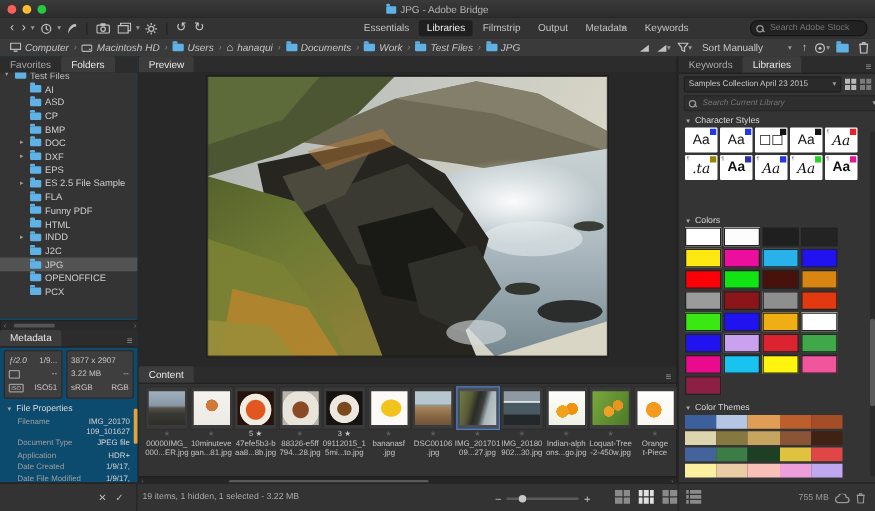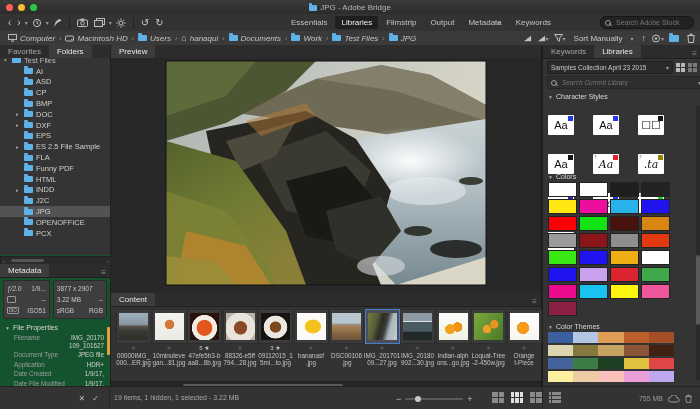--- a/index.html
+++ b/index.html
@@ -37,29 +37,29 @@
            display:flex;align-items:center;font-size:8px;color:#c4c4c4;}
   .crumb{display:flex;align-items:center;margin-left:4px;cursor:default;white-space:nowrap;font-style:italic;}
   .crumb .sep{color:#8a8a8a;margin-left:4px;font-size:7px;}
   .fico{width:9px;height:6px;background:#5fb2e5;border-radius:1px;position:relative;margin-right:3px;flex:0 0 auto;}
   .fico::before{content:"";position:absolute;top:-2px;left:0;width:4px;height:2px;background:#5fb2e5;border-radius:1px 1px 0 0;}
   .crumb svg{margin-right:3px;}
   .homeglyph{font-size:9px;color:#d8d8d8;margin-right:3px;line-height:8px;}
   #path-right{position:absolute;right:5px;top:0;height:14px;display:flex;align-items:center;gap:5px;}
   .slope{width:0;height:0;border-left:9px solid transparent;border-bottom:7px solid #c0c0c0;}
   .chev{color:#9a9a9a;font-size:6px;}
-  #sort-select{display:flex;align-items:center;gap:8px;color:#c8c8c8;font-size:8px;padding:1px 3px;}
+  #sort-select{display:flex;align-items:center;gap:20px;color:#c8c8c8;font-size:8px;padding:1px 3px;}
   .uparrow{color:#c0c0c0;font-size:9px;}
   
   .tabstrip{height:13px;background:#2c2c2c;border-bottom:1px solid #202020;display:flex;align-items:flex-end;font-size:8px;}
   .ptab{padding:2px 8px;color:#a8a8a8;cursor:default;}
   .ptab.active{background:#3c3c3c;color:#e8e8e8;border-radius:2px 2px 0 0;}
   .hamb{margin-left:auto;color:#909090;font-size:8px;padding:0 4px;}
   
-  #left{left:0;top:45px;width:110px;height:341px;background:#14532d;border-right:1px solid #202020;}
+  #left{left:0;top:45px;width:110px;height:341px;background:#0c4a6e;border-right:1px solid #202020;}
   #tree{position:absolute;left:0;top:13px;width:110px;height:197px;overflow:hidden;background:#343434;}
   .tree-row{display:flex;align-items:center;height:10.8px;padding-left:24px;font-size:7.5px;color:#cfcfcf;white-space:nowrap;}
   .tree-row.parent{padding-left:12px;margin-top:-3px;color:#b8b8b8;}
   .tree-row.selected{background:#535353;}
   .tree-row .disc{width:6px;margin-left:-8px;margin-right:2px;color:#9a9a9a;font-size:5.5px;}
   .tree-row .fico{margin-right:3px;}
   #tree-hscroll{position:absolute;left:0;top:211px;width:110px;height:7px;background:#2a2a2a;border:1px solid #222;display:flex;align-items:center;}
   #tree-hscroll .thumb{height:3px;width:70px;background:#555;border-radius:2px;margin-left:4px;}
   #tree-hscroll .ar{color:#777;font-size:6px;padding:0 2px;}
   #meta-head{position:absolute;left:0;top:219px;width:110px;}
@@ -117,21 +117,21 @@
                      display:flex;align-items:center;font-size:6.5px;color:#c8c8c8;padding:0 3px;white-space:nowrap;overflow:hidden;}
   #collection-select .chev{margin-left:auto;}
   .viewico{width:9px;height:9px;display:grid;grid-template-columns:1fr 1fr;grid-template-rows:1fr 1fr;gap:1px;}
   .viewico span{background:#b8b8b8;}
   .viewico.dim span{background:#7a7a7a;}
   #lib-search{position:absolute;left:4px;top:31px;width:150px;height:11px;background:#2e2e2e;border:1px solid #262626;
               border-radius:2px;display:flex;align-items:center;padding:0 3px;}
   #lib-search input{background:transparent;border:0;outline:0;color:#8f8f8f;font-size:6.5px;width:118px;
                     font-family:"Liberation Sans",sans-serif;font-style:italic;}
   #cs-head{position:absolute;left:0;top:46px;width:152px;}
-  #cs-grid{position:absolute;left:5px;top:70px;width:148px;display:flex;flex-wrap:wrap;gap:19px;}
+  #cs-grid{position:absolute;left:5px;top:57px;width:148px;display:flex;flex-wrap:wrap;gap:2px;}
   .cs-card{width:26px;height:20px;background:#fff;border-radius:1px;position:relative;
            display:flex;align-items:center;justify-content:center;color:#111;font-size:11px;}
   .cs-card .chip{position:absolute;top:1px;right:1px;width:5px;height:5px;}
   .cs-card .mark{position:absolute;top:1px;left:1px;font-size:4px;color:#888;line-height:4px;}
   .cs-card.script{font-style:italic;font-family:"DejaVu Serif",serif;}
   .cs-card.bold{font-weight:bold;}
   .cs-card.light{font-weight:300;}
   #colors-head{position:absolute;left:0;top:126px;width:152px;}
   #colors-grid{position:absolute;left:5px;top:137px;width:126px;display:flex;flex-wrap:wrap;gap:2px;}
   .sw{width:29px;height:15px;box-shadow:0 0 0 1px #222 inset;}

